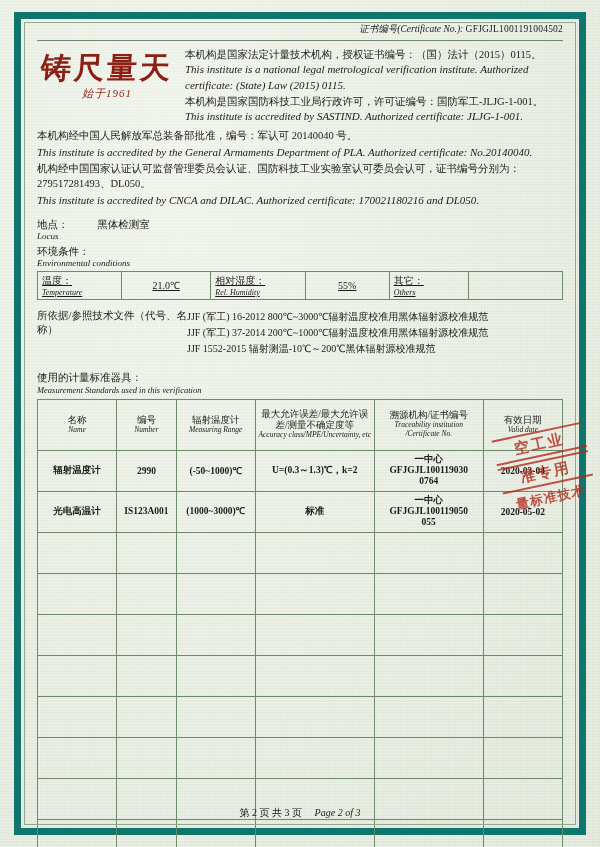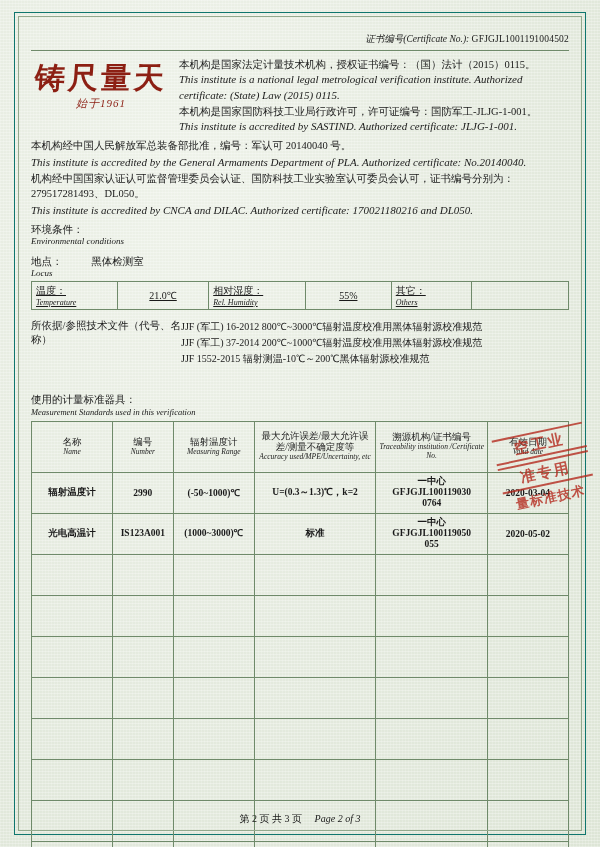--- a/index.html
+++ b/index.html
@@ -15,22 +15,22 @@
   .paper{
     position:absolute;inset:0;
     background:
       repeating-linear-gradient(0deg, rgba(255,255,255,0.28) 0px, rgba(255,255,255,0.28) 1px, rgba(0,0,0,0) 1px, rgba(0,0,0,0) 3px),
       repeating-linear-gradient(90deg, rgba(255,255,255,0.18) 0px, rgba(255,255,255,0.18) 1px, rgba(0,0,0,0) 1px, rgba(0,0,0,0) 3px),
       radial-gradient(ellipse at 30% 20%, #eef2e9 0%, #e4eade 55%, #dde5d6 100%);
   }
   .sheet{
     position:absolute;
     left:14px;top:12px;right:14px;bottom:12px;
-    border:1px solid #0f766e;
-    padding:20px 16px 8px 16px;
+    border:7px solid #0f766e;
+    padding:4px 16px 8px 16px;
     box-sizing:border-box;
   }
   .sheet:before{
     content:"";position:absolute;left:3px;top:3px;right:3px;bottom:3px;
     border:1px solid #93a98d;pointer-events:none;
   }
   .cert-no{
     text-align:right;
     font-size:9.5px;
     font-style:italic;
@@ -73,21 +73,21 @@
   table.envt td{border:1px solid #6f8a6a;padding:2px 4px;vertical-align:middle;}
   .envlbl{white-space:nowrap;}
   .envlbl .en{font-style:italic;font-size:8px;display:block;}
   .envval{text-align:center;}
 
   .refs{margin-top:9px;font-size:10.5px;display:flex;}
   .refs .left{width:150px;flex:0 0 150px;}
   .refs .left .en{font-style:italic;font-size:8.5px;display:block;line-height:1.2;}
   .refs .right{flex:1;font-size:10px;line-height:1.6;}
 
-  .msu{margin-top:26px;font-size:10.5px;}
+  .msu{margin-top:14px;font-size:10.5px;}
   .msu .en{font-style:italic;font-size:8.5px;display:block;}
 
   table.main{width:100%;border-collapse:collapse;margin-top:4px;font-size:9.5px;table-layout:fixed;}
   table.main th, table.main td{border:1px solid #6f8a6a;padding:3px 2px;text-align:center;vertical-align:middle;}
   table.main th{font-weight:normal;height:44px;line-height:1.15;}
   table.main th .en{font-style:italic;font-size:7.5px;display:block;}
   table.main td{height:34px;font-weight:bold;}
   .rowtall td{height:34px;}
 
   .footer{
@@ -149,29 +149,29 @@
     </div>
   </div>
 
   <div class="block2">
     <div class="cnline">本机构经中国人民解放军总装备部批准，编号：军认可 20140040 号。</div>
     <div class="enline">This institute is accredited by the General Armaments Department of PLA. Authorized certificate: No.20140040.</div>
     <div class="cnline">机构经中国国家认证认可监督管理委员会认证、国防科技工业实验室认可委员会认可，证书编号分别为：279517281493、DL050。</div>
     <div class="enline">This institute is accredited by CNCA and DILAC. Authorized certificate: 170021180216 and DL050.</div>
   </div>
 
-  <div class="kv" style="margin-top:4px;">
-    <span class="lbl">环境条件：</span>
-    <span class="en">Environmental conditions</span>
-  </div>
-
   <div class="kv">
     <span class="lbl">地点：</span>
     <span style="margin-left:26px;">黑体检测室</span>
     <span class="en">Locus</span>
+  </div>
+
+  <div class="kv" style="margin-top:4px;">
+    <span class="lbl">环境条件：</span>
+    <span class="en">Environmental conditions</span>
   </div>
 
   <table class="envt">
     <tbody>
         <tr>
       <td class="envlbl" style="width:16%;">
         <span>温度：</span>
         <span class="en">Temperature</span>
       </td>
       <td class="envval" style="width:17%;">21.0℃</td>
@@ -215,21 +215,21 @@
         <th style="width:11%;">
           <span>编号</span>
           <span class="en">Number</span>
         </th>
         <th style="width:15%;">
           <span>辐射温度计</span>
           <span class="en">Measuring Range</span>
         </th>
         <th style="width:23%;">
           <span>最大允许误差/最大允许误差/测量不确定度等</span>
-          <span class="en">Accuracy used/MPE/Uncertainty, etc</span>
+          <span class="en">Accuracy class/MPE/Uncertainty, etc</span>
         </th>
         <th style="width:21%;">
           <span>溯源机构/证书编号</span>
           <span class="en">Traceability institution /Certificate No.</span>
         </th>
         <th style="width:15%;">
           <span>有效日期</span>
           <span class="en">Valid date</span>
         </th>
       </tr>

